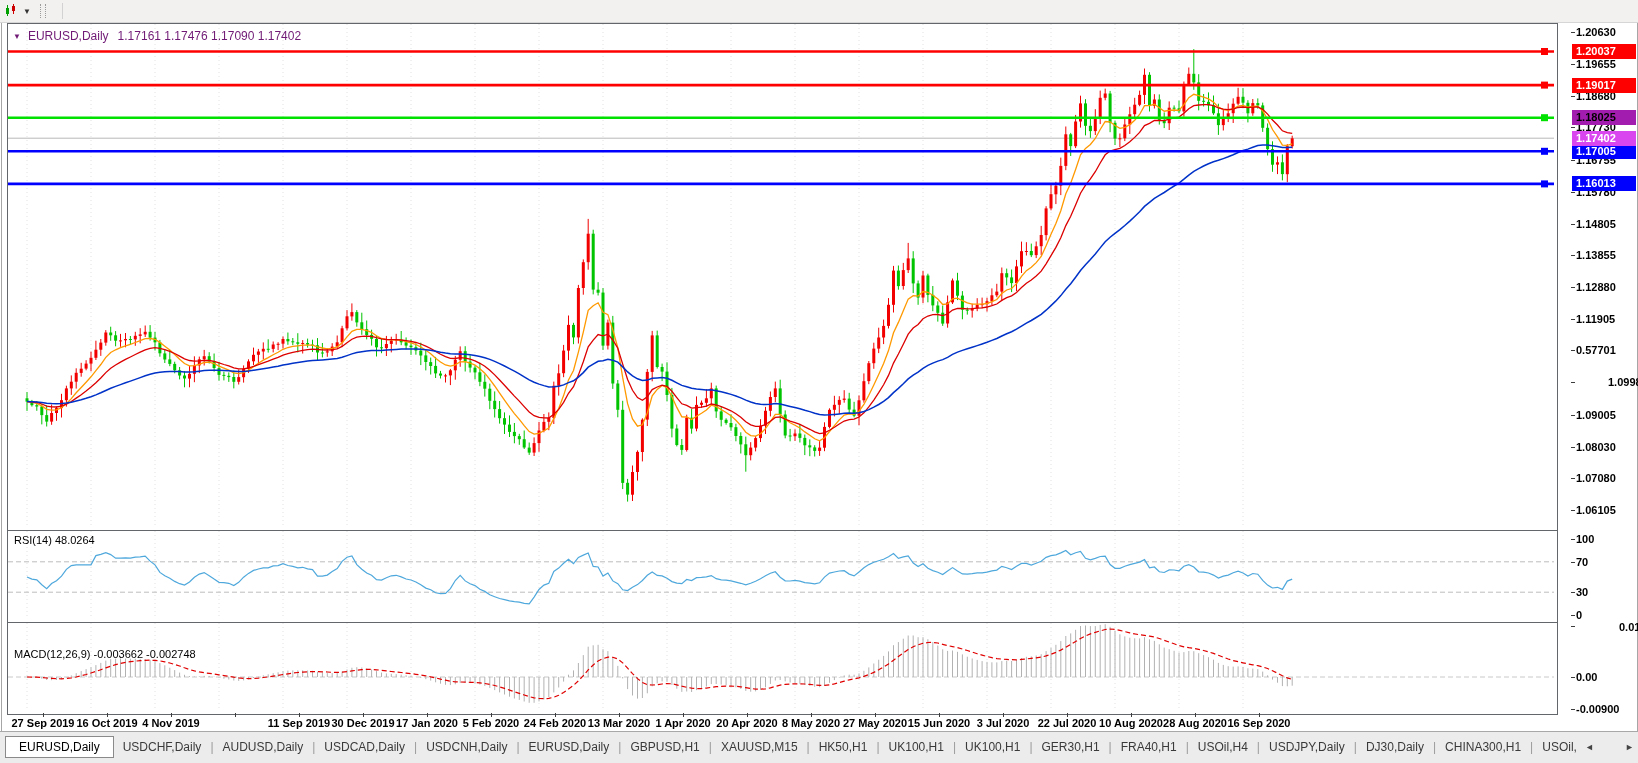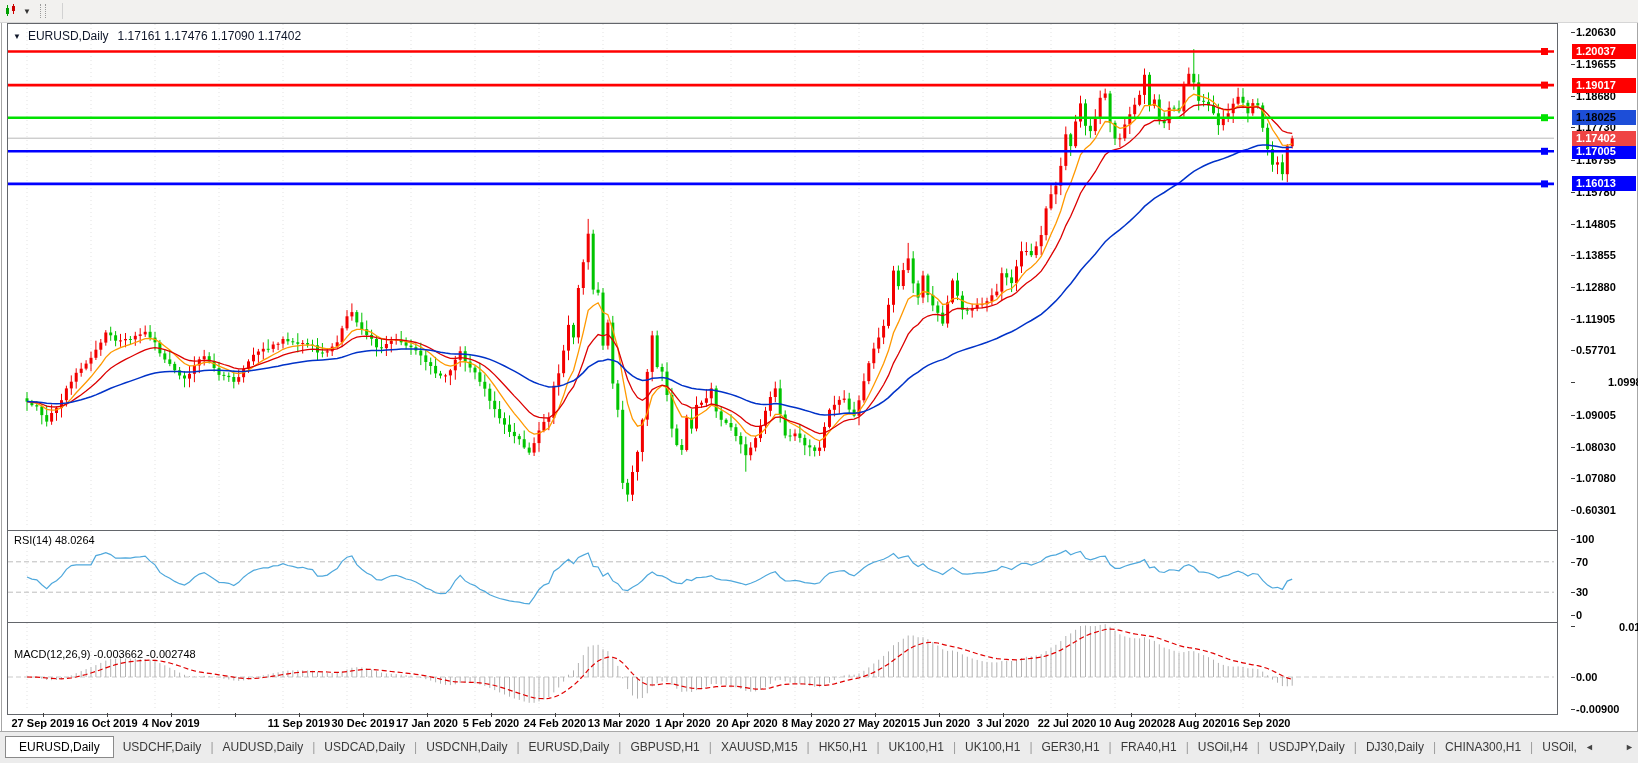--- a/index.html
+++ b/index.html
@@ -18,21 +18,21 @@
   .frame{position:absolute;left:1px;top:22px;width:1635px;height:709px;border:1px solid #a6a6a6;z-index:1;}
   
   .panel{position:absolute;left:7px;width:1549px;background:#fff;border:1px solid #63666b;z-index:2;}
   #panel-main{top:23px;height:506px;}
   #panel-rsi{top:530px;height:91px;}
   #panel-macd{top:622px;height:91px;}
   svg{position:absolute;z-index:3;}
   #main-svg{left:8px;top:24px;}
   #rsi-svg{left:8px;top:531px;}
   #macd-svg{left:8px;top:623px;}
-  .chart-title{position:absolute;left:13px;top:29px;z-index:10;font-size:12px;color:#0f172a;}
+  .chart-title{position:absolute;left:13px;top:29px;z-index:10;font-size:12px;color:#701a75;}
   .chart-title .tri{font-size:8px;margin-right:7px;vertical-align:1px;}
   .chart-title .ohlc{margin-left:9px;}
   .ind-label{position:absolute;left:14px;z-index:10;font-size:11px;color:#000;}
   #rsi-label{top:534px;}
   #macd-label{top:648px;}
   
   #overlay{position:absolute;left:16px;top:0;width:1638px;height:627px;z-index:20;pointer-events:none;font-weight:bold;}
   .ylab{position:absolute;left:1560px;font-size:11px;height:14px;line-height:14px;color:#000;white-space:nowrap;}
   .ytick{position:absolute;left:1555px;width:4px;height:1px;background:#3c3c3c;}
   .lvl{position:absolute;left:1556px;width:60px;height:15px;line-height:15px;font-size:11px;padding-left:4px;white-space:nowrap;}
@@ -961,28 +961,28 @@
     <div class="ylab" style="top: 343.392px;">0.57701</div>
     <div class="ytick" style="top: 350px;"></div>
     <div class="ylab" style="top: 375.478px; margin-left: 32px;">1.09980</div>
     <div class="ytick" style="top: 382px;"></div>
     <div class="ylab" style="top: 407.564px;">1.09005</div>
     <div class="ytick" style="top: 415px;"></div>
     <div class="ylab" style="top: 439.65px;">1.08030</div>
     <div class="ytick" style="top: 447px;"></div>
     <div class="ylab" style="top: 470.913px;">1.07080</div>
     <div class="ytick" style="top: 478px;"></div>
-    <div class="ylab" style="top: 502.999px;">0.60301</div>
+    <div class="ylab" style="top: 502.999px;">1.06105</div>
     <div class="ytick" style="top: 510px;"></div>
     <div class="lvl" style="top: 44.0149px; background: rgb(255, 0, 0); color: rgb(255, 255, 255);">1.20037</div>
     <div class="lvl" style="top: 77.5817px; background: rgb(255, 0, 0); color: rgb(255, 255, 255);">1.19017</div>
-    <div class="lvl" style="top: 110.227px; background: #1d4ed8; color: rgb(0, 0, 0);">1.18025</div>
+    <div class="lvl" style="top: 110.227px; background: #a21caf; color: rgb(0, 0, 0);">1.18025</div>
     <div class="lvl" style="top: 143.794px; background: rgb(0, 0, 255); color: rgb(255, 255, 255);">1.17005</div>
     <div class="lvl" style="top: 176.439px; background: rgb(0, 0, 255); color: rgb(255, 255, 255);">1.16013</div>
-    <div class="lvl" style="top: 130.729px; background: #ef4444; color: rgb(255, 255, 255);">1.17402</div>
+    <div class="lvl" style="top: 130.729px; background: #d946ef; color: rgb(255, 255, 255);">1.17402</div>
     <div class="dlab" style="left: -15px;">27 Sep 2019</div>
     <div class="dtick" style="left: 27px;"></div>
     <div class="dlab" style="left: 49px;">16 Oct 2019</div>
     <div class="dtick" style="left: 91px;"></div>
     <div class="dlab" style="left: 113px;">4 Nov 2019</div>
     <div class="dtick" style="left: 155px;"></div>
     <div class="dlab" style="left: 177px; margin-top: 12px;">22 Nov 2019</div>
     <div class="dtick" style="left: 219px;"></div>
     <div class="dlab" style="left: 241px;">11 Sep 2019</div>
     <div class="dtick" style="left: 283px;"></div>

